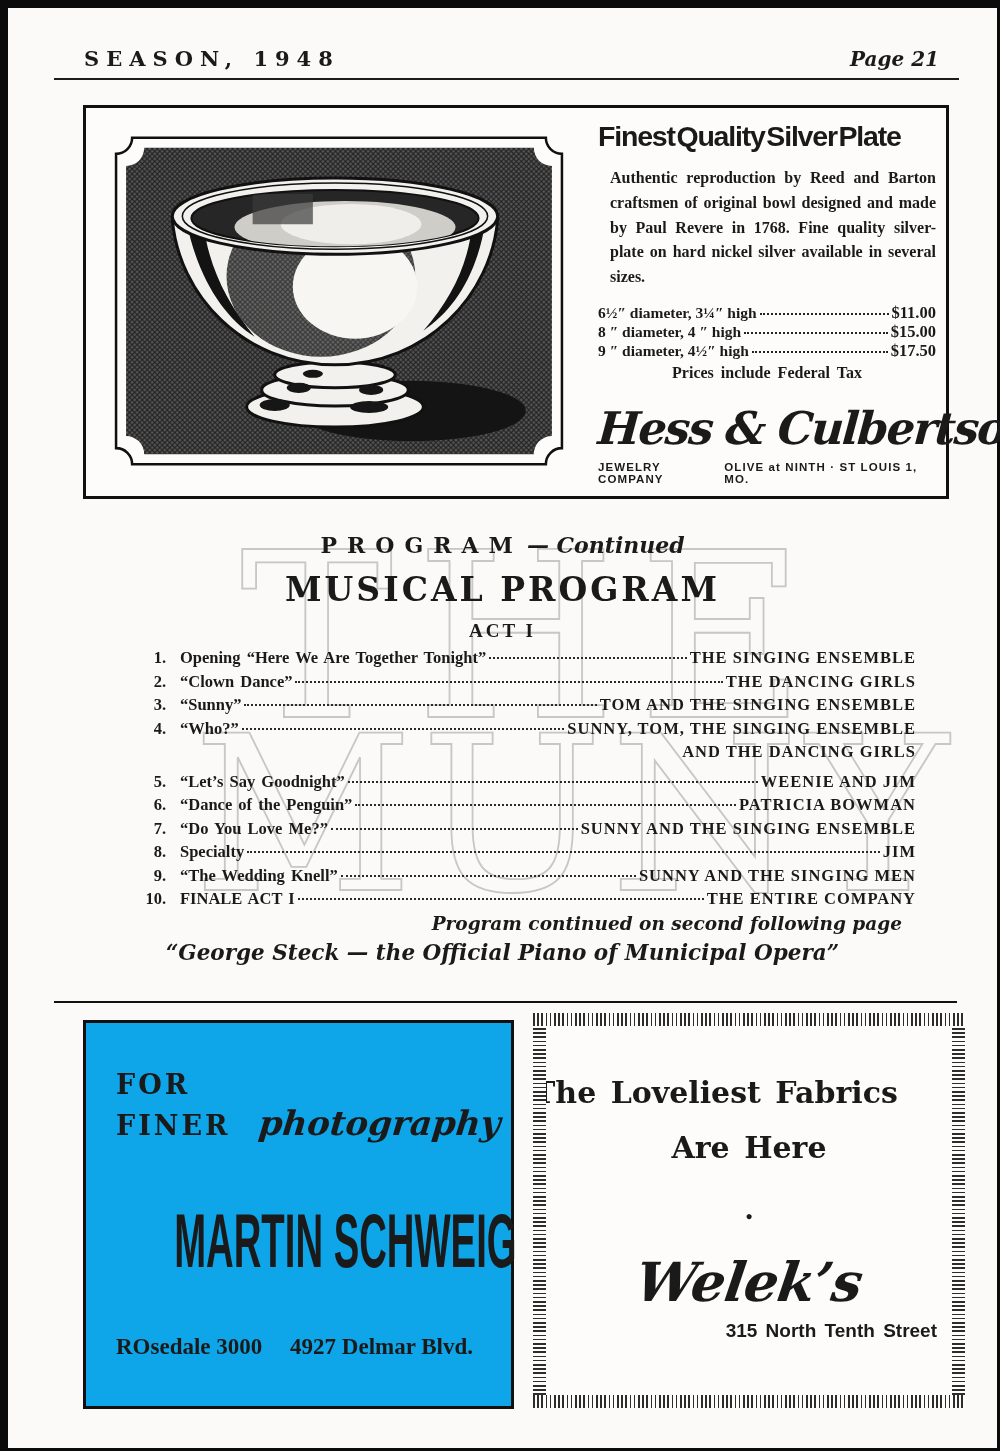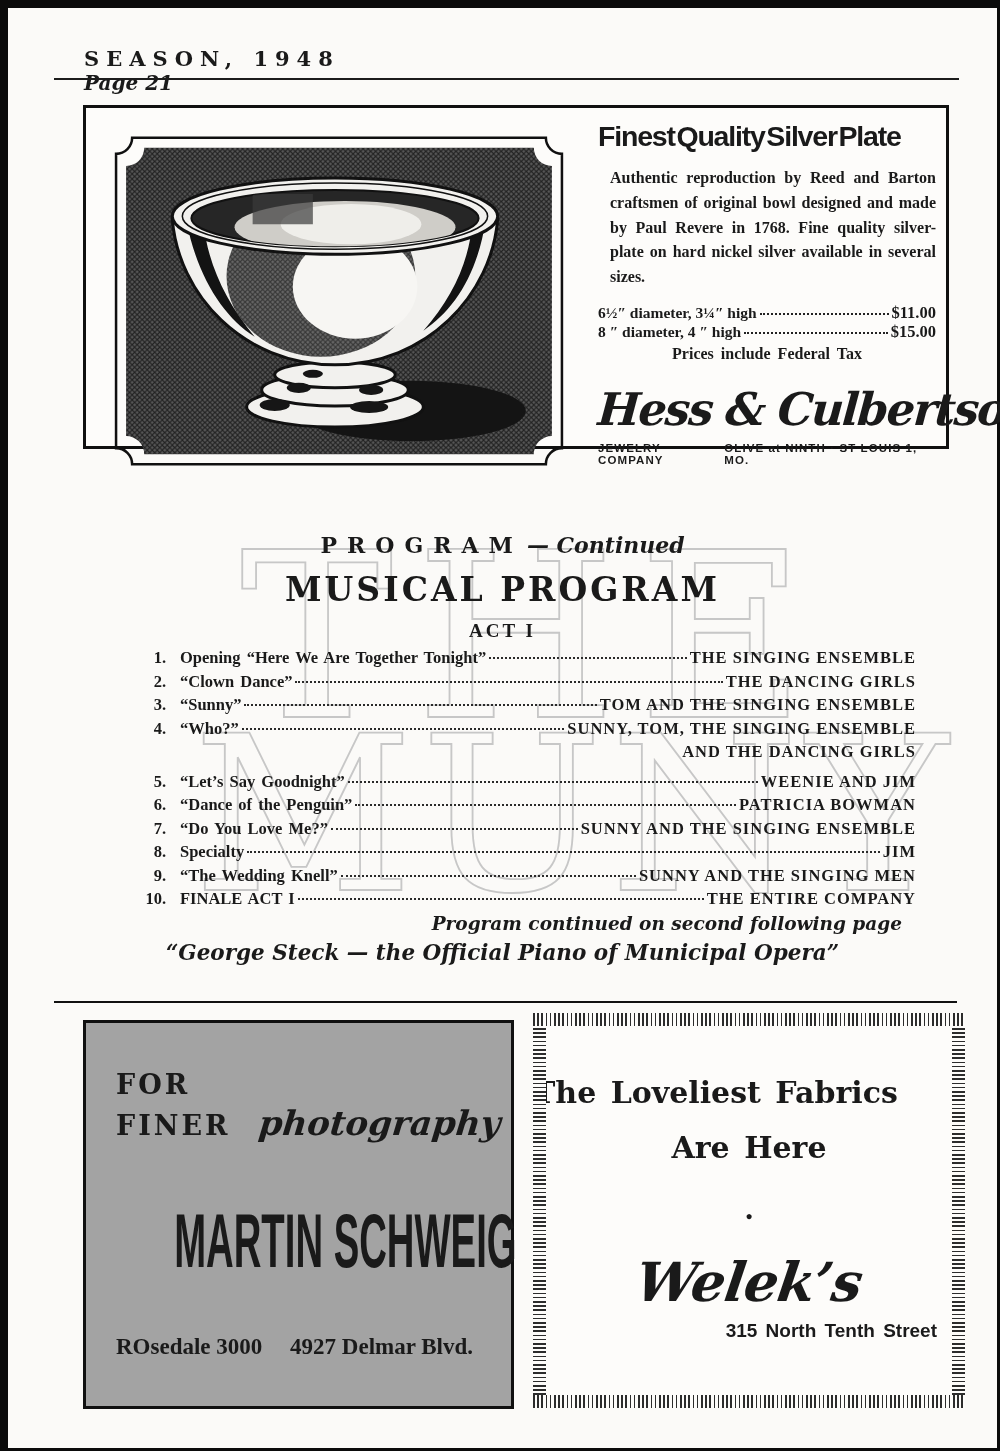--- a/index.html
+++ b/index.html
@@ -5,28 +5,28 @@
   html,body{margin:0;padding:0;}
   body{width:1000px;height:1451px;position:relative;background:#f7f6f3;
        font-family:"Liberation Serif",serif;color:#1a1a1a;}
   .page-frame{position:absolute;inset:0;box-sizing:border-box;
     border-left:8px solid #0b0b0b;border-top:8px solid #0b0b0b;
     border-right:3px solid #0b0b0b;border-bottom:3px solid #0b0b0b;
     background:#fbfaf8;}
 
   
   .header{position:absolute;left:76px;right:58px;top:38px;display:flex;
-          justify-content:space-between;align-items:baseline;z-index:3;flex-direction:column;}
+          justify-content:space-between;align-items:baseline;z-index:3;}
   .season{font:700 21px "DejaVu Serif",serif;letter-spacing:7px;}
   .pageno{font:italic 700 20px "DejaVu Serif",serif;}
   .header-rule{position:absolute;left:46px;right:38px;top:70px;
                border-top:2px solid #1c1c1c;z-index:3;}
 
   
-  .silver-ad{position:absolute;left:75px;top:97px;width:866px;height:344px;
+  .silver-ad{position:absolute;left:75px;top:97px;width:866px;height:394px;
              border:3px solid #101010;box-sizing:border-box;background:#fdfcfa;z-index:3;}
   .bowl-wrap{position:absolute;left:16px;top:14px;width:474px;height:358px;}
   .silver-text{position:absolute;left:512px;top:12px;width:338px;}
   .silver-headline{font:700 28.5px "Liberation Sans",sans-serif;
                    letter-spacing:-1.2px;word-spacing:-5px;white-space:nowrap;}
   .silver-body{margin-top:13px;padding-left:12px;font:700 16px/1.55 "Liberation Serif",serif;
                text-align:justify;}
   .price-table{margin-top:13px;}
   .price-row{display:flex;align-items:baseline;font:700 15.5px "Liberation Serif",serif;
              line-height:19px;}
@@ -67,21 +67,21 @@
   .gap-before{margin-top:6px;}
   .prog-footnote{position:absolute;right:95px;top:905px;
                  font:italic 700 18.5px "DejaVu Serif",serif;z-index:3;margin-left:36px;}
   .steck-line{position:absolute;left:0;right:0;top:932px;text-align:center;
               font:italic 700 21.5px "DejaVu Serif",serif;z-index:3;}
   .section-rule{position:absolute;left:46px;right:40px;top:993px;
                 border-top:2px solid #111;z-index:3;}
 
   
   .schweig{position:absolute;left:75px;top:1012px;width:431px;height:389px;
-           border:3px solid #101010;box-sizing:border-box;background:#a3a3a3;z-index:3;}
+           border:3px solid #101010;box-sizing:border-box;background:#0ea5e9;z-index:3;}
   .schweig-head{margin:44px 0 0 30px;}
   .sw-for{font:900 27px "DejaVu Serif",serif;letter-spacing:3px;line-height:36px;}
   .sw-line2{display:flex;align-items:baseline;}
   .sw-finer{font:900 27px "DejaVu Serif",serif;letter-spacing:3px;line-height:36px;text-align:right;}
   .sw-script{font:italic 700 34px "DejaVu Serif",serif;margin-left:28px;
              transform:skewX(-6deg);letter-spacing:0px;}
   .sw-name-wrap{margin-top:62px;text-align:center;}
   .sw-name{display:inline-block;font:700 58px "Liberation Sans",sans-serif;
            transform:scaleX(.66) scaleY(1.32);transform-origin:center;white-space:nowrap;}
   .sw-contact{position:absolute;left:30px;right:38px;bottom:46px;display:flex;
@@ -186,20 +186,25 @@
         <div class="price-row">
           <span class="price-desc">6½″ diameter, 3¼″ high</span>
           <span class="price-leader"></span>
           <span class="price-amt">$11.00</span>
         </div>
         <div class="price-row">
           <span class="price-desc">8 ″ diameter, 4 ″ high</span>
           <span class="price-leader"></span>
           <span class="price-amt">$15.00</span>
         </div>
+        <div class="price-row">
+          <span class="price-desc">9 ″ diameter, 4½″ high</span>
+          <span class="price-leader"></span>
+          <span class="price-amt">$17.50</span>
+        </div>
       </div>
       <div class="tax-note">Prices include Federal Tax</div>
       <div class="brand">Hess &amp; Culbertson</div>
       <div class="brand-sub">
         <span>JEWELRY COMPANY</span>
         <span>OLIVE at NINTH · ST LOUIS 1, MO.</span>
       </div>
     </div>
   </div>
 

